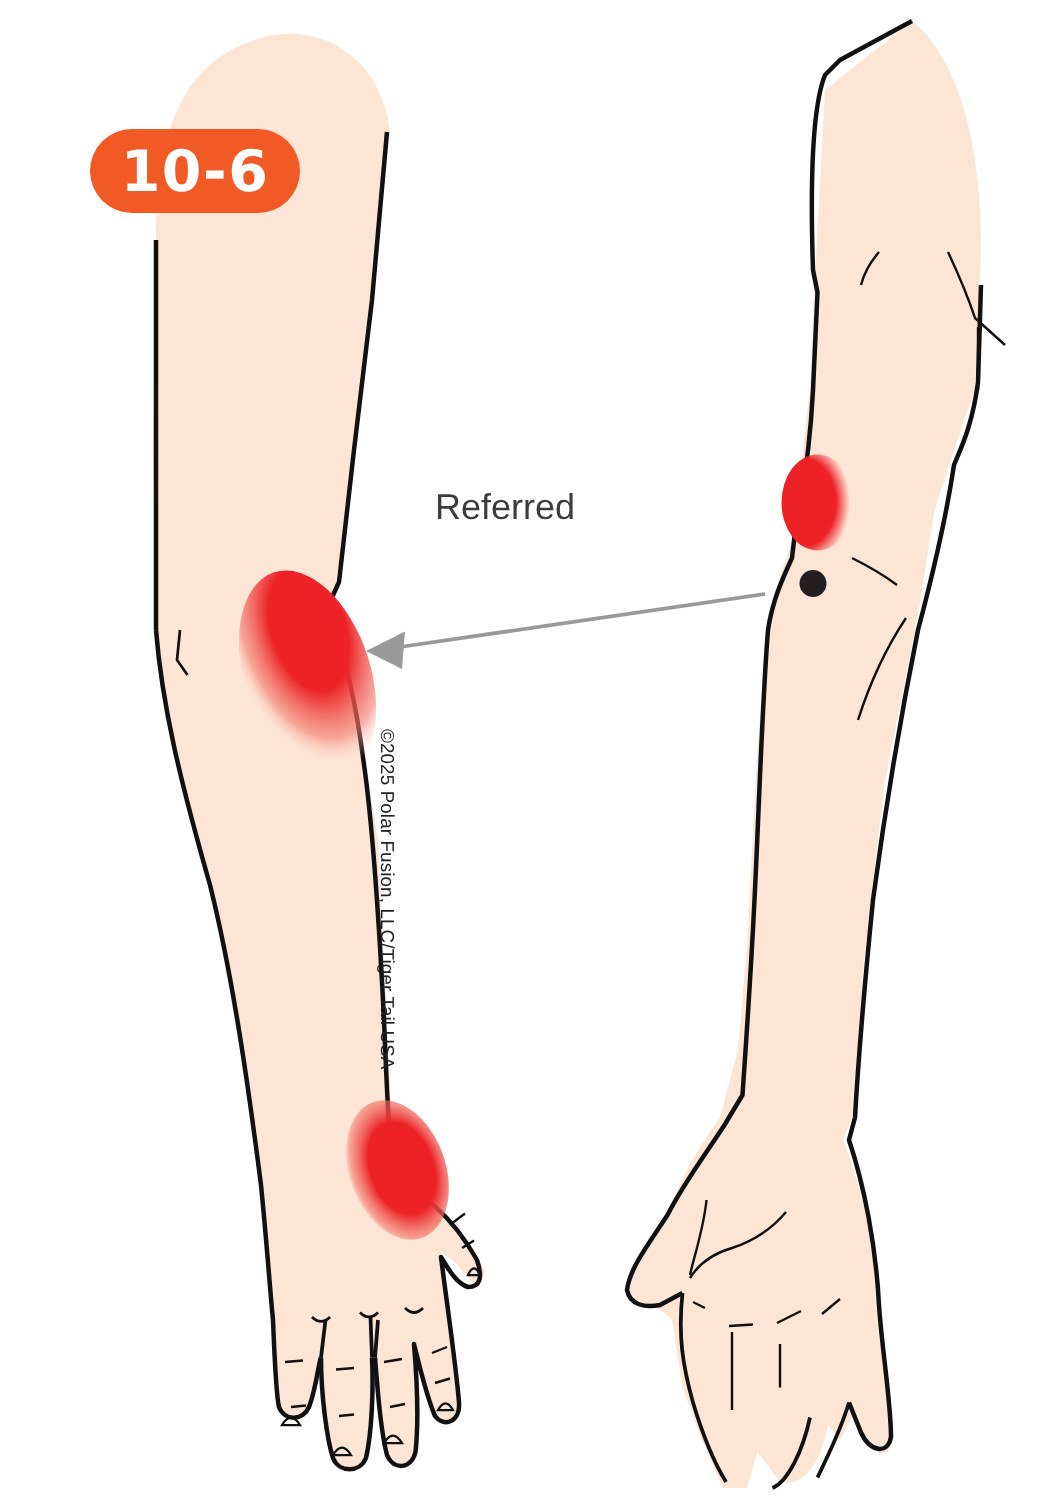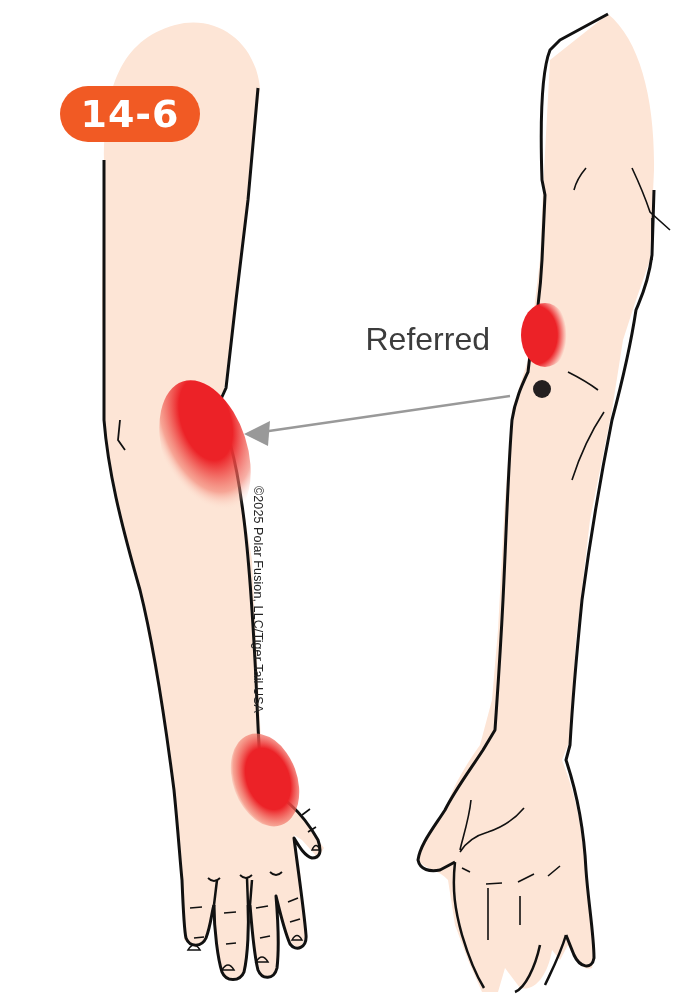--- a/index.html
+++ b/index.html
@@ -4,22 +4,22 @@
   <style>
     html, body { margin: 0; padding: 0; background: #ffffff; }
     body { width: 700px; height: 1000px; position: relative; overflow: hidden; font-family: "Liberation Sans", sans-serif; }
     .canvas { position: absolute; left: 0; top: 0; width: 700px; height: 1000px; }
     .badge {
       position: absolute; left: 60px; top: 86px; width: 140px; height: 56px;
       border-radius: 28px; color: #ffffff; font-family: "DejaVu Sans", sans-serif;
       font-weight: bold; font-size: 38px; line-height: 56px; text-align: center; letter-spacing: 1px;
     }
     .label {
-      position: absolute; left: 290px; top: 323px; width: 200px; text-align: right;
-      color: #3c3c3c; font-family: "Liberation Sans", sans-serif; font-size: 32px; line-height: 32px;
+      position: absolute; left: 290px; top: 323px; width: 200px; text-align: left;
+      color: #3c3c3c; font-family: "Liberation Sans", sans-serif; font-size: 24px; line-height: 32px;
     }
     .copyright {
       position: absolute; left: 249px; top: 486px; transform-origin: 0 0; transform: rotate(90deg) translateY(-16px);
       white-space: nowrap; color: #222; font-family: "Liberation Sans", sans-serif; font-size: 12.5px; letter-spacing: 0.1px;
     }
   </style>
 </head>
 <body>
 
 <svg class="canvas" viewBox="0 0 700 1000" xmlns="http://www.w3.org/2000/svg">
@@ -78,19 +78,19 @@
     <ellipse cx="545" cy="335" rx="24" ry="32" fill="url(#painElbowR)"></ellipse>
     <circle cx="542" cy="389" r="9" fill="#231f20"></circle>
   </g>
 
   <g>
     <line x1="510" y1="396" x2="262" y2="432" stroke="#999" stroke-width="2.5"></line>
     <polygon points="244,434 270,421 268,446" fill="#999"></polygon>
   </g>
 </svg>
 
-<div class="badge" style="background:#f15a24">14-6</div>
+<div class="badge" style="background:#f15a24">10-6</div>
 
 <div class="label">
   <div>Referred</div>
 </div>
 
 <div class="copyright">©2025 Polar Fusion, LLC/Tiger Tail USA</div>
 
 </body></html>

